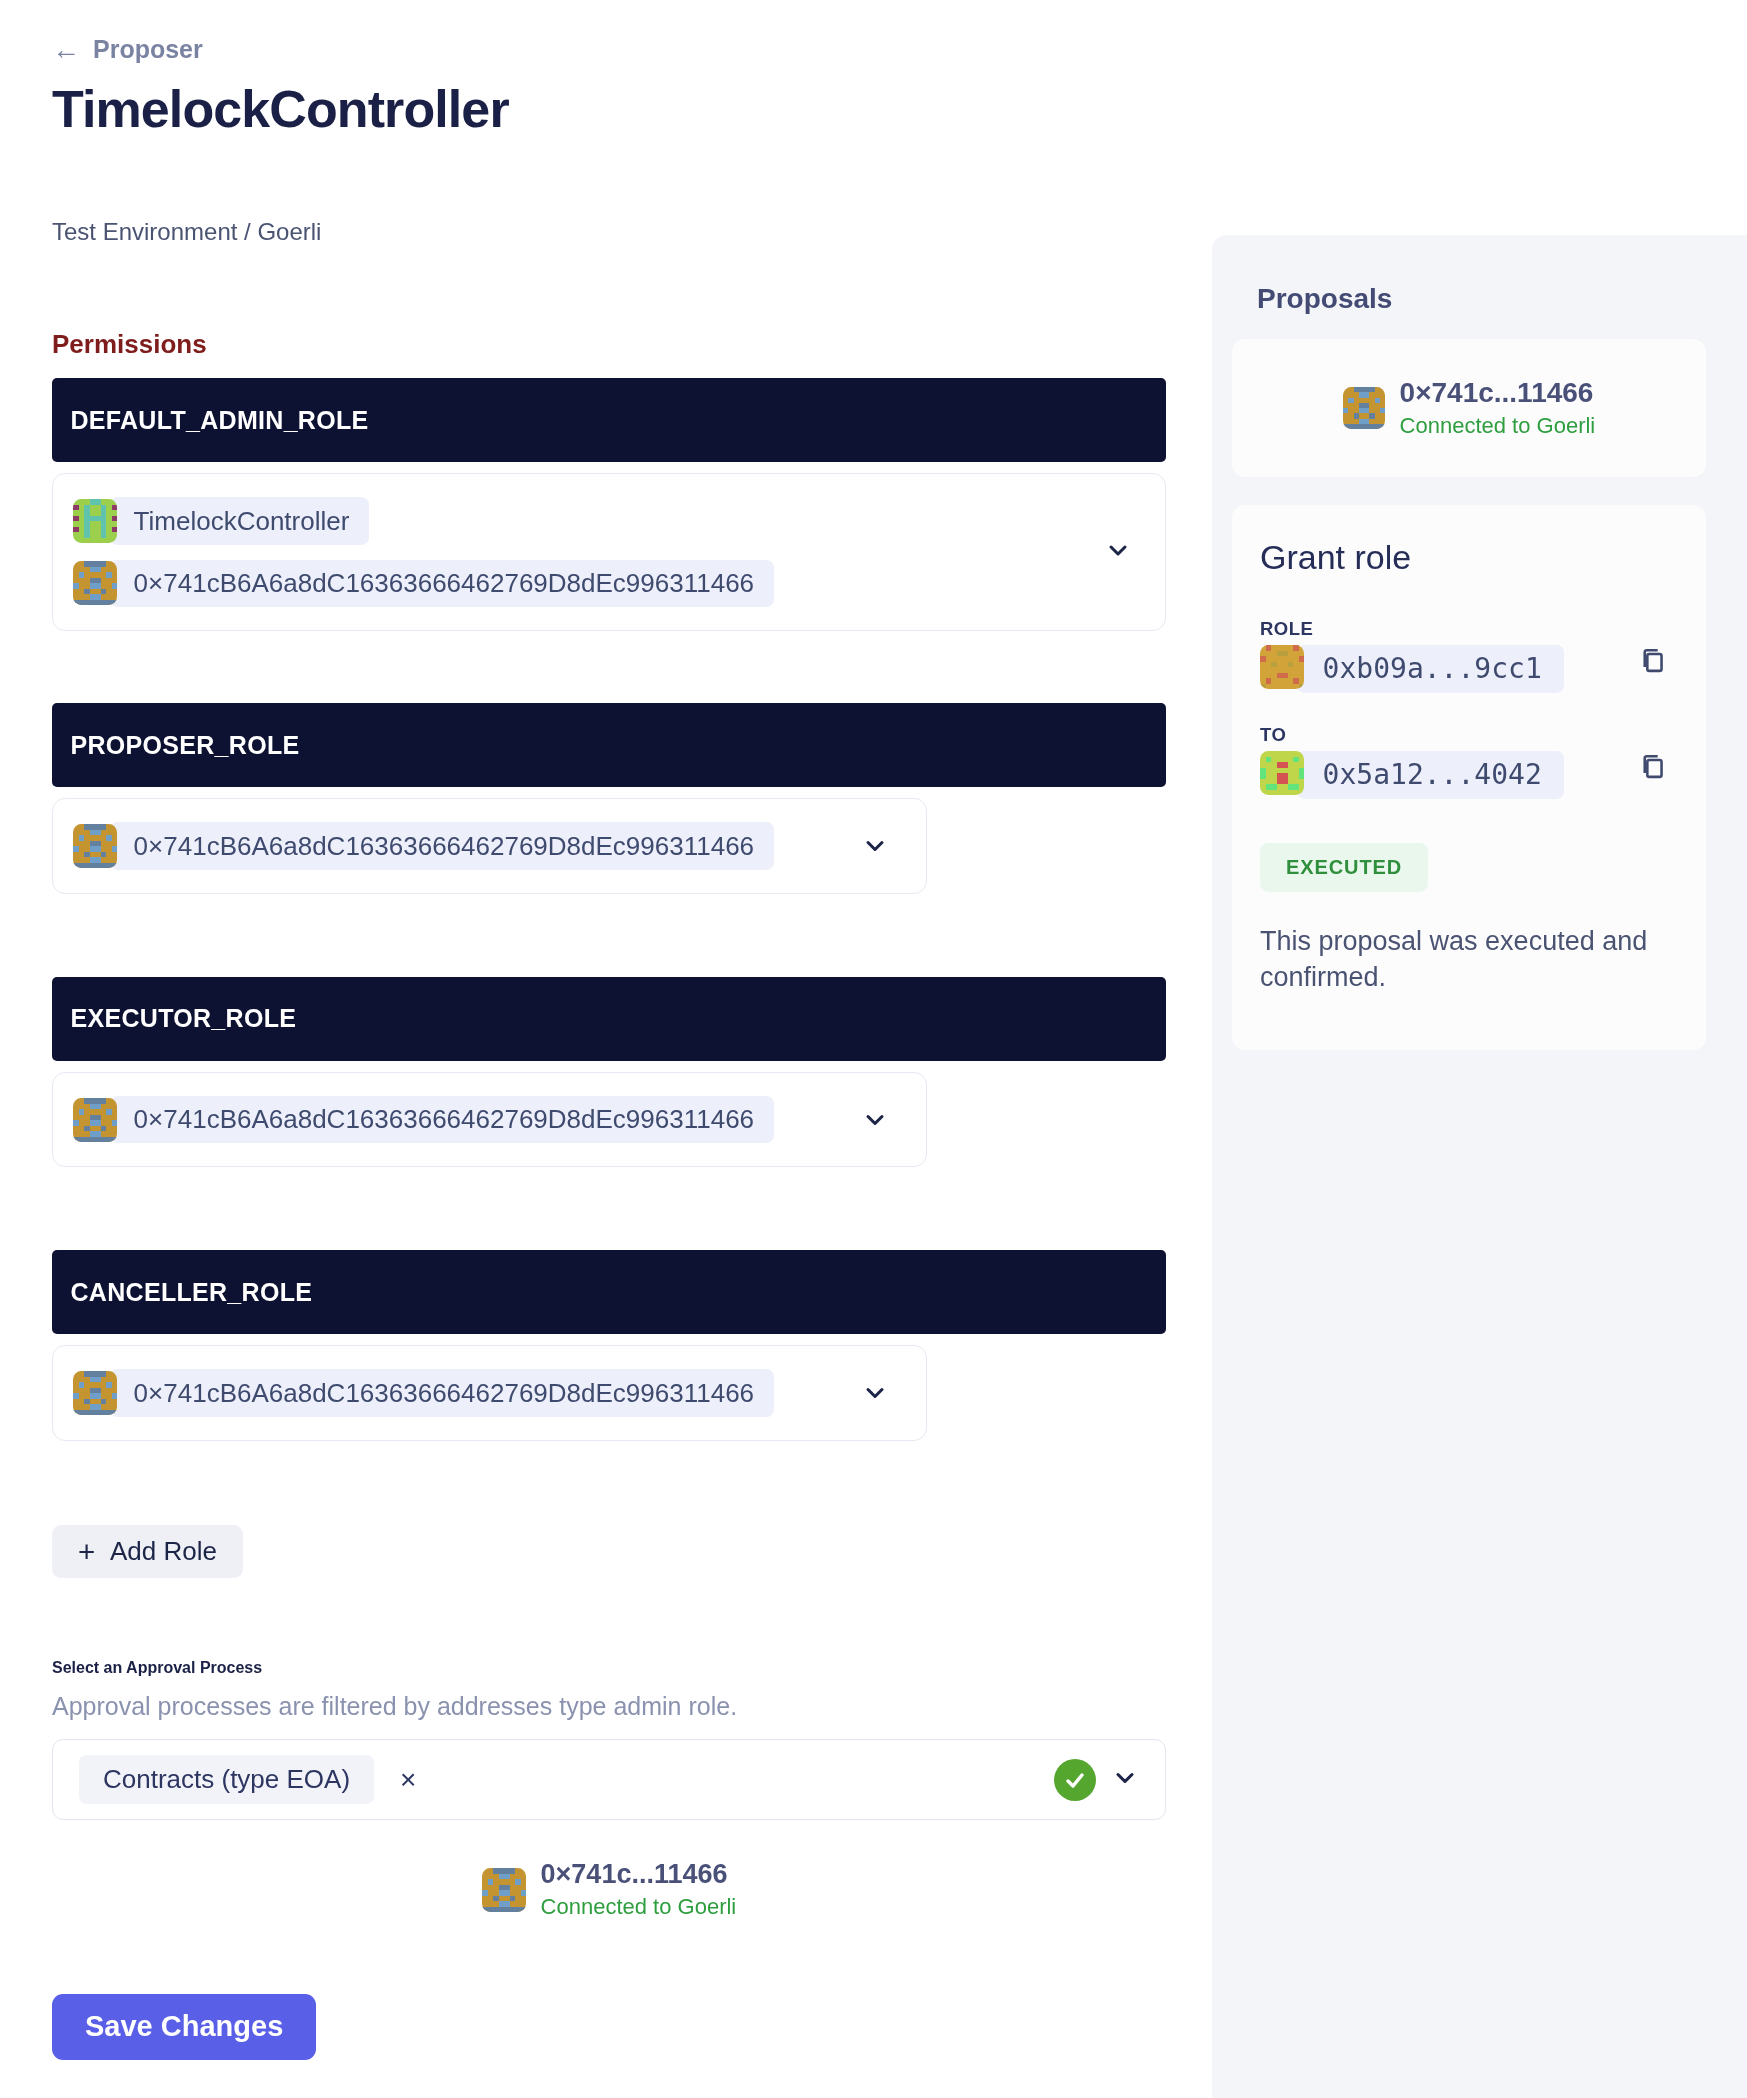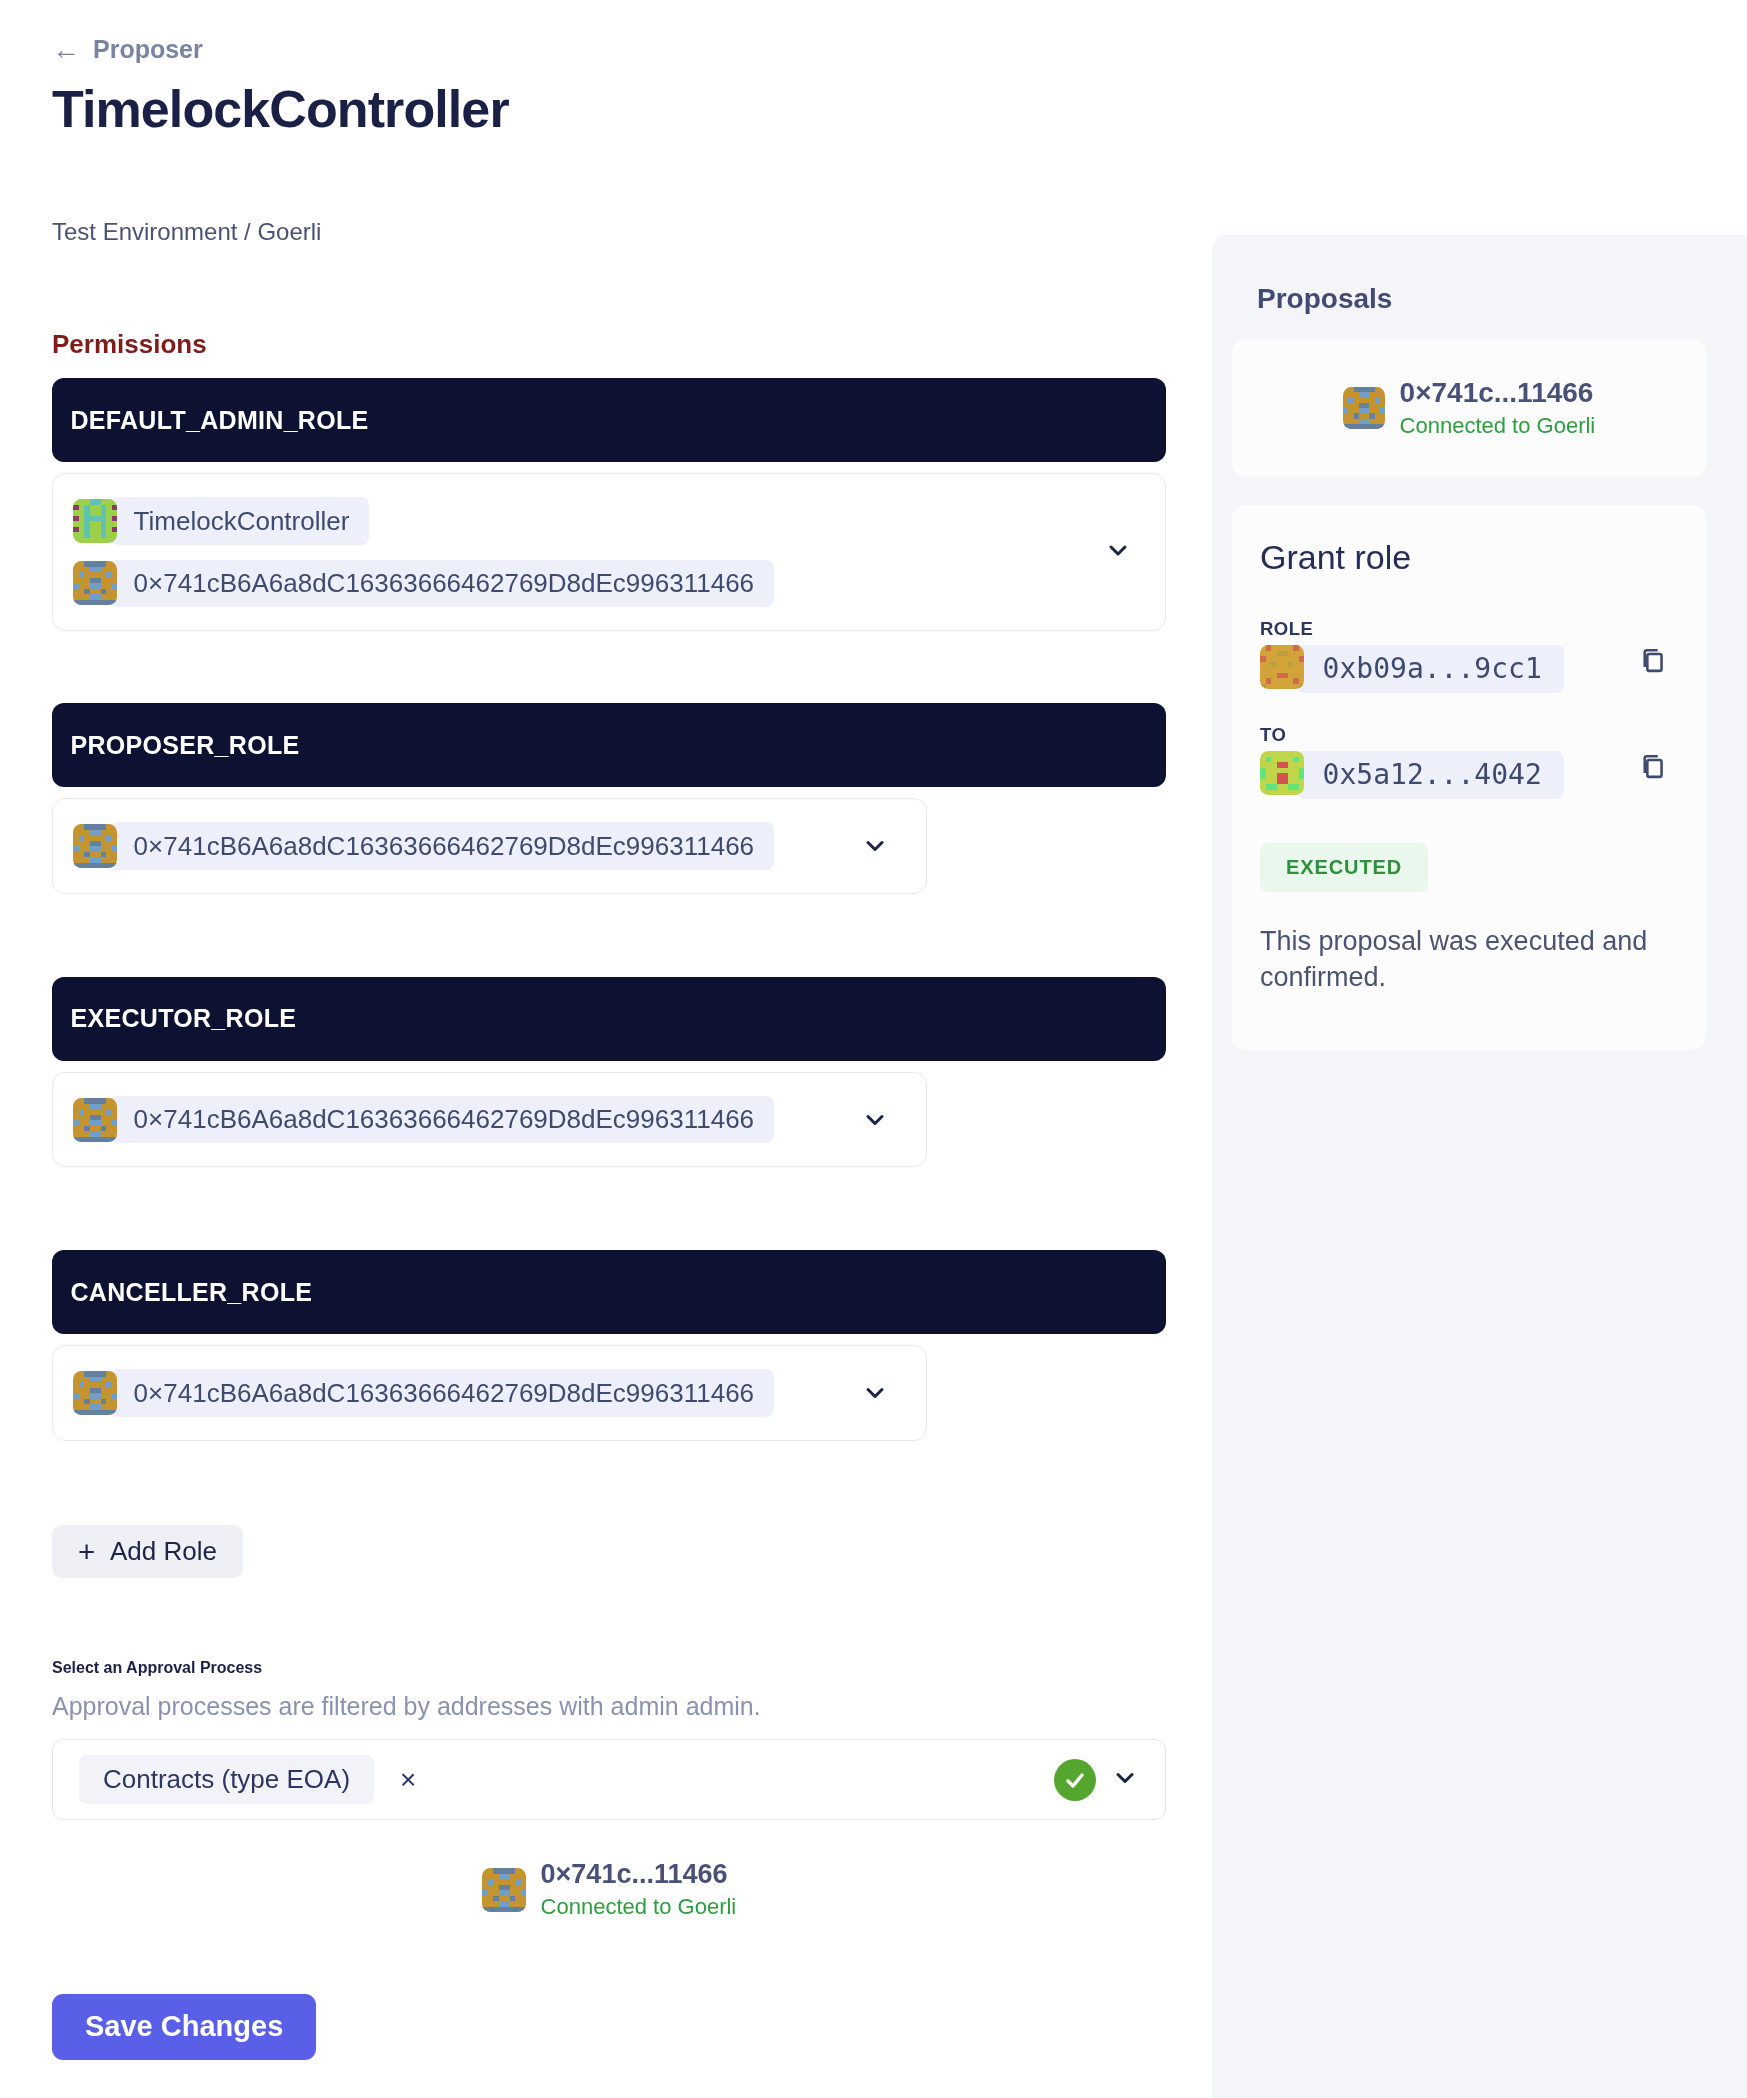--- a/index.html
+++ b/index.html
@@ -24,21 +24,21 @@
   .chip{margin-left:-7.4px;background:#edeffa;border-radius:7.4px;padding:8.3px 18.5px 8.3px 24px;
     font-size:25px;color:#3f4a6e;white-space:nowrap;}
   .chip.mono{font-family:"DejaVu Sans Mono", monospace;}
   .copy-btn{margin-left:auto;margin-right:13px;background:none;border:none;padding:0;cursor:pointer;line-height:0;}
   .copy-btn svg{width:31px;height:31px;stroke:#3f4a6e;stroke-width:2;fill:none;}
 
   .perm-heading{margin-top:83px;font-size:26px;font-weight:700;color:#7f1d1d;}
 
   .role-section{margin-bottom:83px;}
   .role-section.first{margin-bottom:72px;}
-  .role-bar{margin-top:18.5px;height:84px;background:#0d1232;border-radius:12px;display:flex;
+  .role-bar{margin-top:18.5px;height:84px;background:#0d1232;border-radius:5px;display:flex;
     align-items:center;padding:0 18.5px;box-sizing:border-box;}
   .role-bar .role-name{color:#ffffff;font-size:25px;font-weight:700;letter-spacing:0.3px;}
   .role-card{margin-top:11px;background:#ffffff;border:1.8px solid #e6e9f2;border-radius:13px;
     box-sizing:border-box;position:relative;padding:23px 20px;}
   .role-card.full{width:1114px;}
   .role-card.narrow{width:875px;display:flex;align-items:center;}
   .member-row{display:flex;align-items:center;}
   .member-row + .member-row{margin-top:14.8px;}
   .member-chip{margin-left:-7.4px;background:#edeffa;border-radius:7.4px;padding:8.3px 20px 8.3px 24px;
     font-size:26px;color:#3e4a6e;white-space:nowrap;}
@@ -264,21 +264,21 @@
         </span>
       </div>
     </div>
 
     <button class="add-role">
       <span class="plus">+</span>
       <span>Add Role</span>
     </button>
 
     <div class="approval-heading">Select an Approval Process</div>
-    <div class="approval-desc">Approval processes are filtered by addresses with admin admin.</div>
+    <div class="approval-desc">Approval processes are filtered by addresses type admin role.</div>
 
     <div class="select-box">
       <span class="sel-chip">Contracts (type EOA)</span>
       <span class="sel-close">×</span>
       <span class="sel-right">
         <span class="ok-circle">
           <svg viewBox="0 0 24 24">
               <path d="M5 13l5 5 9-11"></path>
             </svg>
         </span>

